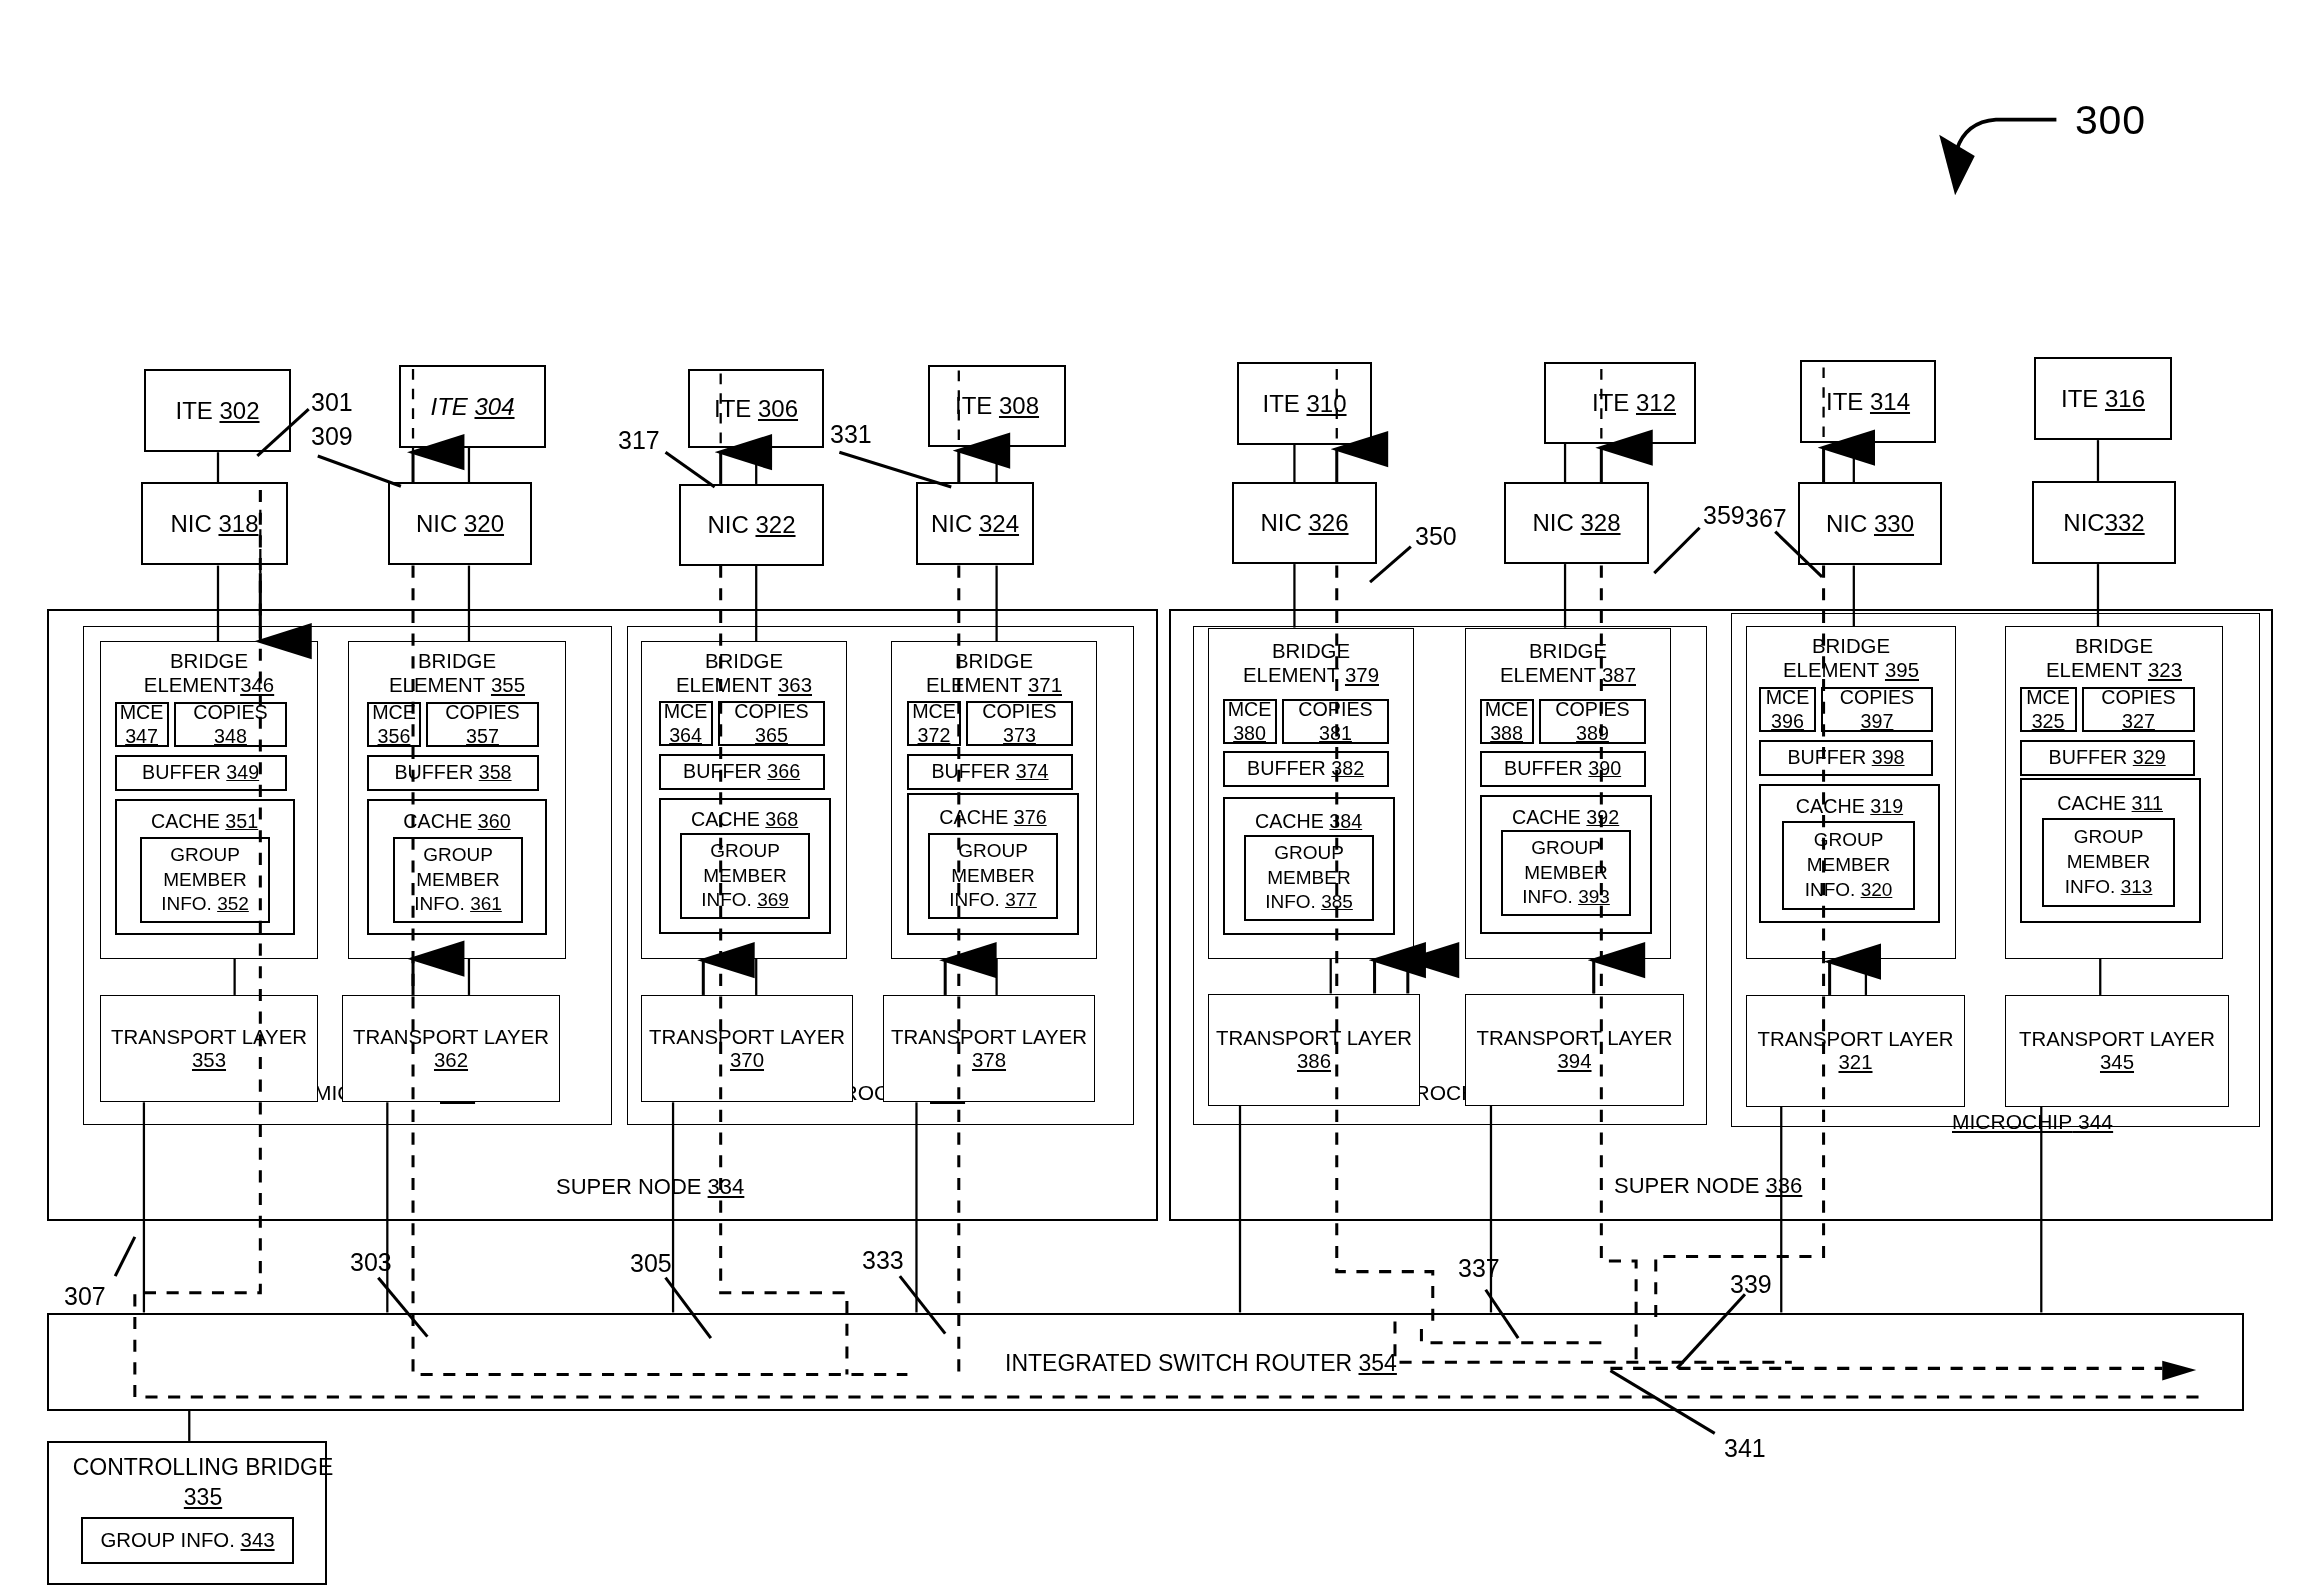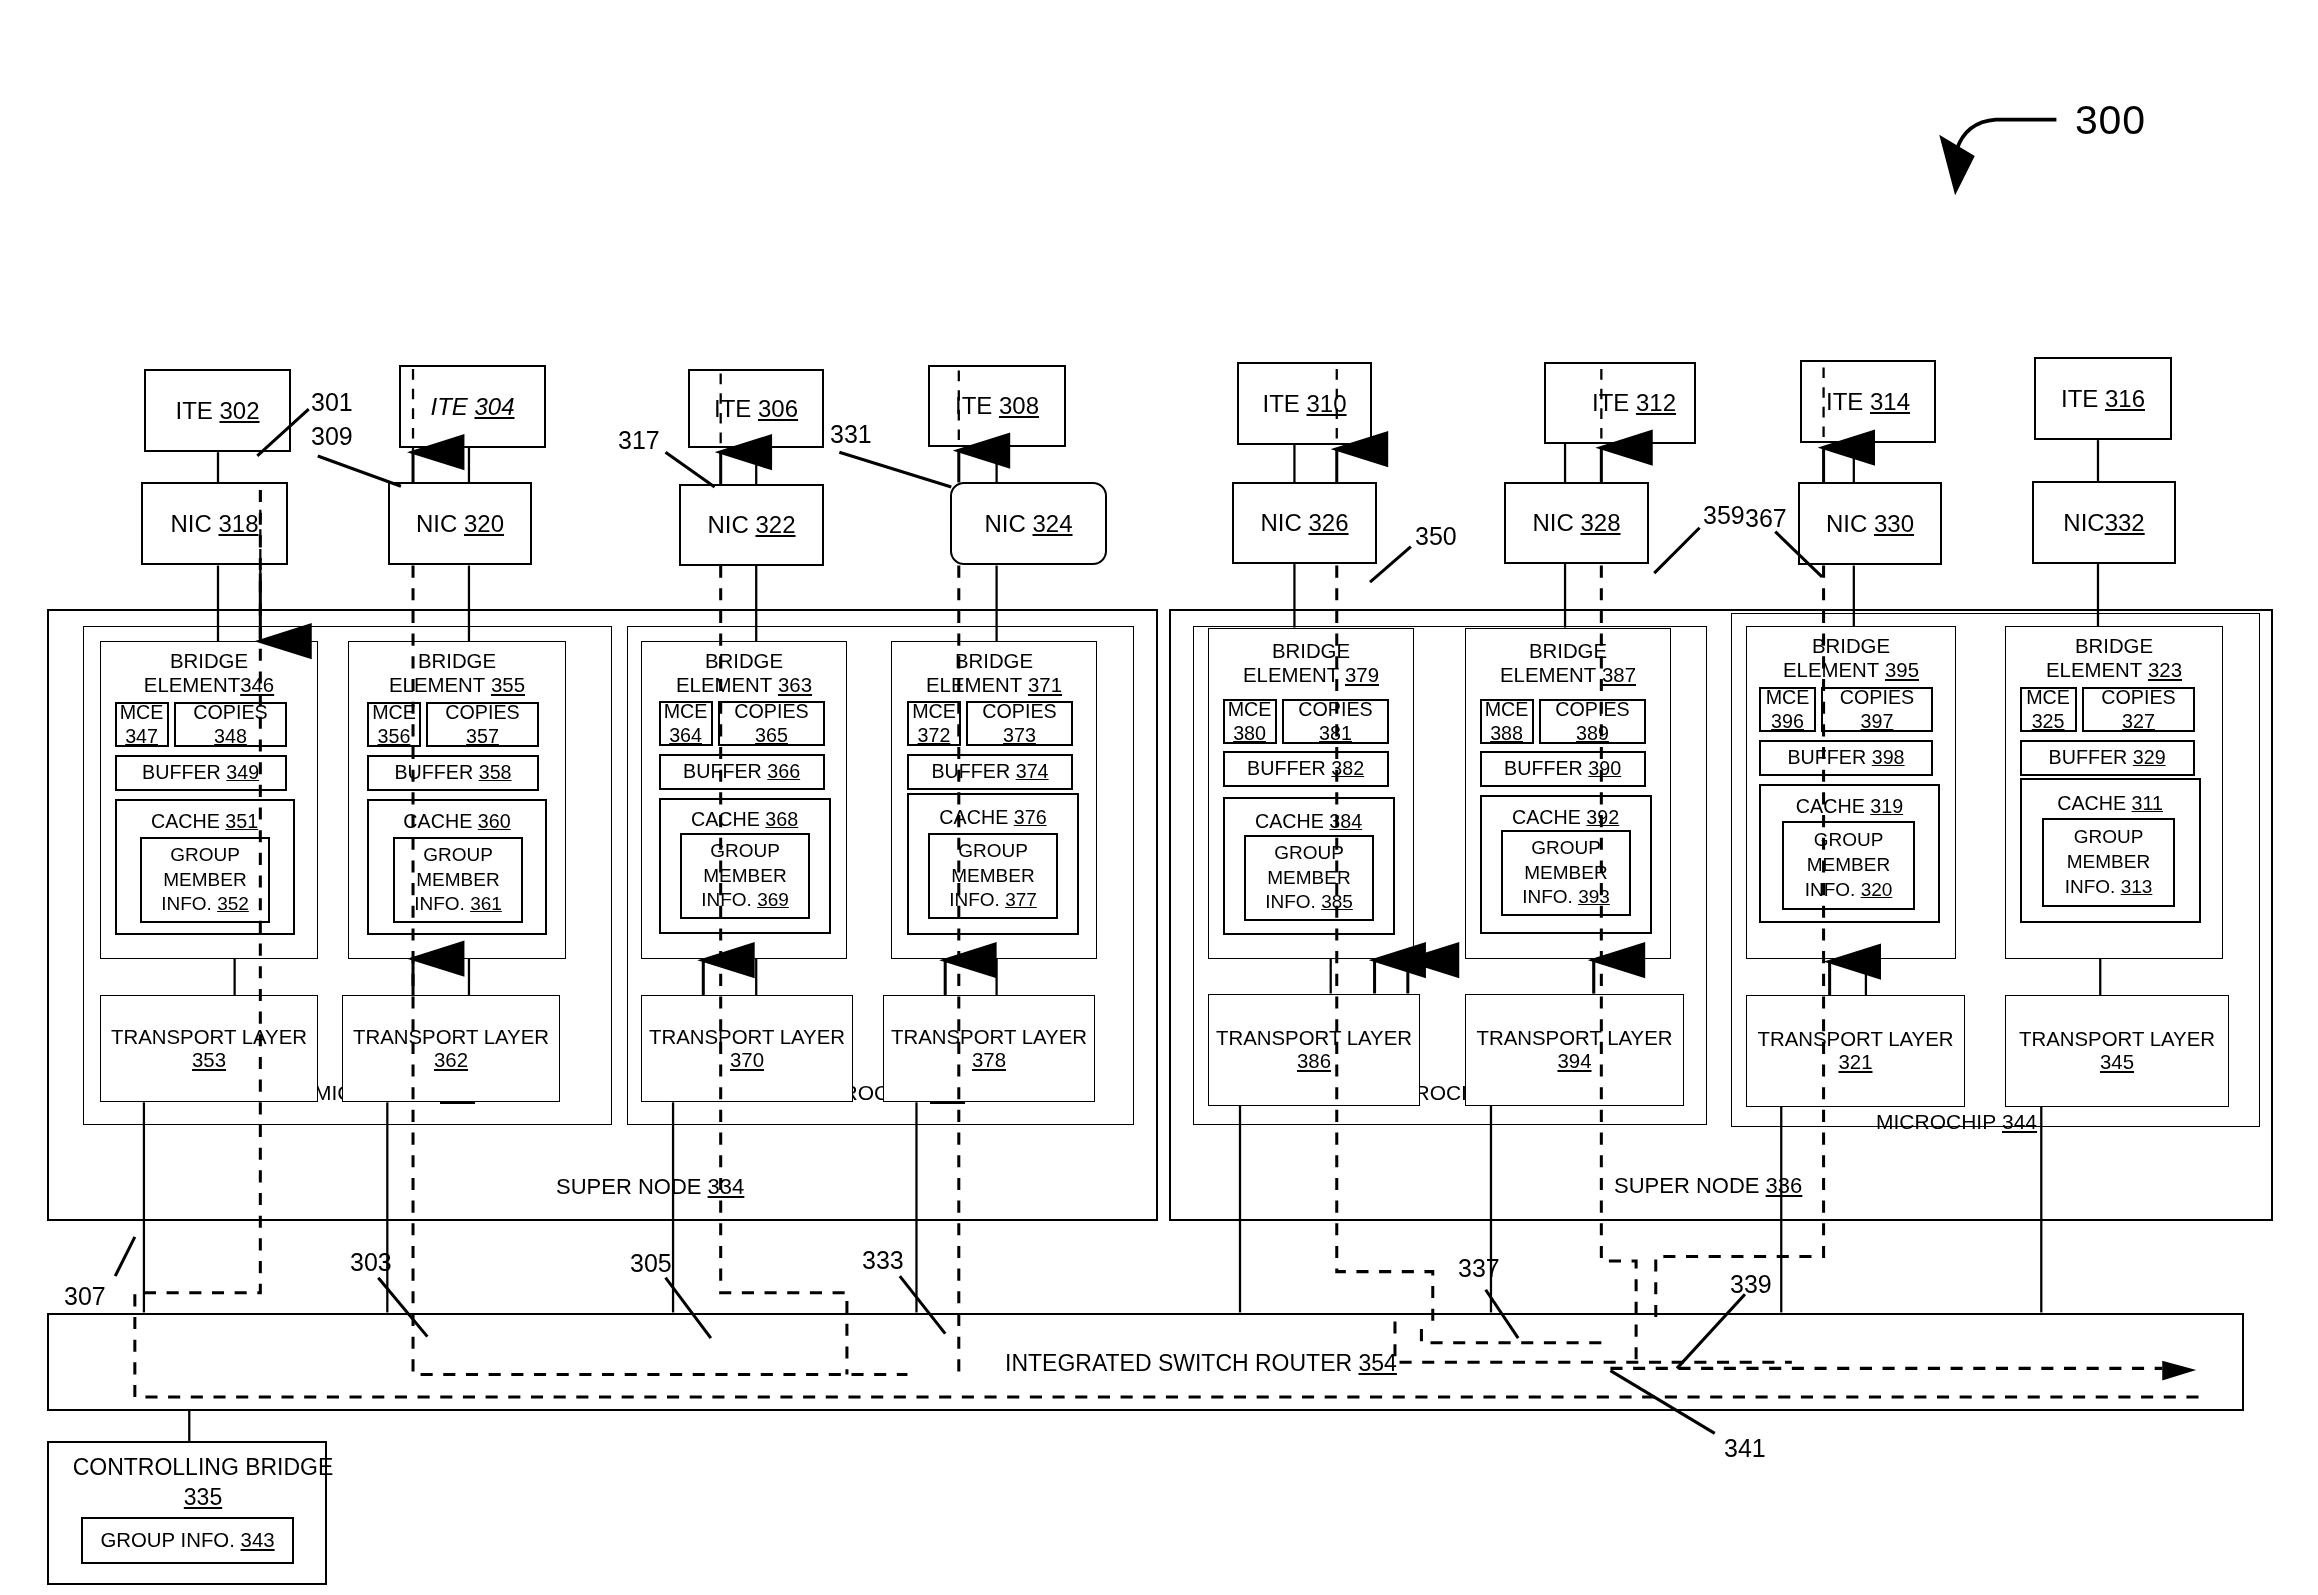--- a/index.html
+++ b/index.html
@@ -60,21 +60,21 @@
 
   <div class="box ctr nic-box" style="left:141px;top:438px;width:147px;height:83px;">
     <span><span>NIC</span>&nbsp;<span class="u">318</span></span>
   </div>
   <div class="box ctr nic-box" style="left:388px;top:438px;width:144px;height:83px;">
     <span><span>NIC</span>&nbsp;<span class="u">320</span></span>
   </div>
   <div class="box ctr nic-box" style="left:679px;top:440px;width:145px;height:82px;">
     <span><span>NIC</span>&nbsp;<span class="u">322</span></span>
   </div>
-  <div class="box ctr nic-box" style="left:950px;top:438px;width:157px;height:83px;border-radius:14px;">
+  <div class="box ctr nic-box" style="left:916px;top:438px;width:118px;height:83px;">
     <span><span>NIC</span>&nbsp;<span class="u">324</span></span>
   </div>
   <div class="box ctr nic-box" style="left:1232px;top:438px;width:145px;height:82px;">
     <span><span>NIC</span>&nbsp;<span class="u">326</span></span>
   </div>
   <div class="box ctr nic-box" style="left:1504px;top:438px;width:145px;height:82px;">
     <span><span>NIC</span>&nbsp;<span class="u">328</span></span>
   </div>
   <div class="box ctr nic-box" style="left:1798px;top:438px;width:144px;height:83px;">
     <span><span>NIC</span>&nbsp;<span class="u">330</span></span>
@@ -282,21 +282,21 @@
       <span>MEMBER</span>
       <span><span>INFO.</span>&nbsp;<span class="u">393</span></span>
     </div>
   </div>
   <div class="box thin ctr" style="left:1465px;top:950px;width:219px;height:112px;flex-direction:column;font-size:20.4px;">
     <span>TRANSPORT LAYER</span>
     <span class="u">394</span>
   </div>
 
   <div class="box thin" style="left:1731px;top:569px;width:529px;height:514px;"></div>
-  <div class="chip-label" style="left:1876px;top:1066px;">
+  <div class="chip-label" style="left:1952px;top:1066px;text-decoration:underline;">
     <span>MICROCHIP</span>&nbsp;<span class="u">344</span>
   </div>
 
   <div class="box thin" style="left:1746px;top:582px;width:210px;height:333px;">
     <div class="be-title" style="top:6.8px;">
       <span>BRIDGE</span><br>
       <span>ELEMENT</span>&nbsp;<span class="u">395</span>
     </div>
     <div class="cell" style="left:12px;top:60px;width:57px;height:45px;flex-direction:column;">
       <span>MCE</span>

